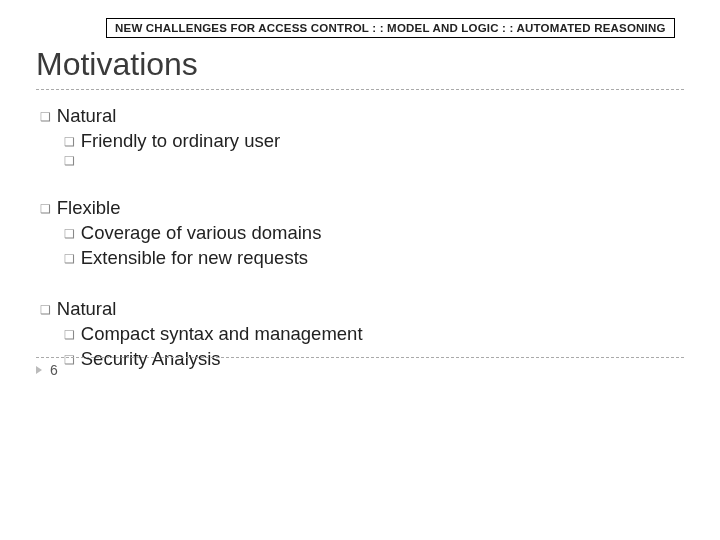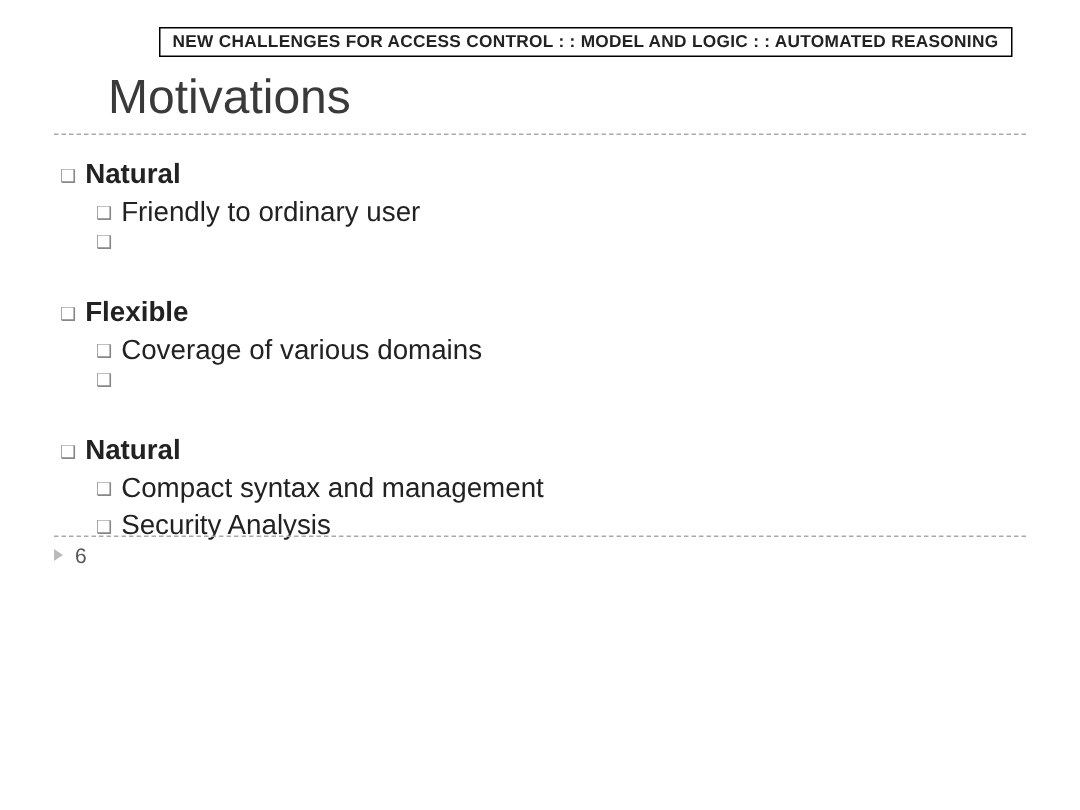--- a/index.html
+++ b/index.html
@@ -1,27 +1,27 @@
 <!DOCTYPE html>
 <html><head>
 <meta charset="utf-8">
 <style>
   * { box-sizing: border-box; margin: 0; padding: 0; }
   html, body { width: 720px; height: 540px; background: #fff; font-family: Arial, Helvetica, sans-serif; color: #222; }
   .slide { position: relative; width: 720px; height: 400px; padding: 18px 36px 0 36px; }
   .header-box { border: 1px solid #000; display: inline-block; padding: 3px 8px; font-size: 11.5px; font-weight: bold; letter-spacing: 0.2px; margin-left: 70px; margin-bottom: 8px; }
-  .title { font-size: 32px; color: #3a3a3a; font-weight: normal; margin-bottom: 6px; margin-left: 36px; }
+  .title { font-size: 32px; color: #3a3a3a; font-weight: normal; margin-bottom: 6px; }
   .dashline { border: none; border-top: 1px dashed #aaa; margin-bottom: 14px; }
   .content { font-size: 18.5px; line-height: 1.35; }
   .group { margin-bottom: 26px; }
   .line { display: flex; align-items: baseline; }
   .indent1 { padding-left: 4px; }
   .indent2 { padding-left: 28px; }
   .bullet { font-size: 12px; color: #888; margin-right: 6px; position: relative; top: -1px; }
-  .bold { font-weight: bold; }
+  .bold { font-weight: normal; }
   .footer { position: absolute; left: 36px; bottom: 22px; right: 36px; }
   .footer-dash { border: none; border-top: 1px dashed #aaa; margin-bottom: 4px; }
   .footer-row { display: flex; align-items: center; }
   .foot-marker { width: 0; height: 0; border-top: 4px solid transparent; border-bottom: 4px solid transparent; border-left: 6px solid #bbb; margin-right: 8px; }
   .page-num { font-size: 14px; color: #555; }
 </style>
 </head>
 <body>
 
 <div class="slide">
@@ -51,20 +51,21 @@
       <div class="line indent1">
         <span class="bullet">❑</span>
         <span class="bold">Flexible</span>
       </div>
       <div class="line indent2">
         <span class="bullet">❑</span>
         <span>Coverage of various domains</span>
       </div>
       <div class="line indent2">
         <span class="bullet">❑</span>
+        <span>Extensible for new requests</span>
       </div>
     </div>
 
     <div class="group">
       <div class="line indent1">
         <span class="bullet">❑</span>
         <span class="bold">Natural</span>
       </div>
       <div class="line indent2">
         <span class="bullet">❑</span>

